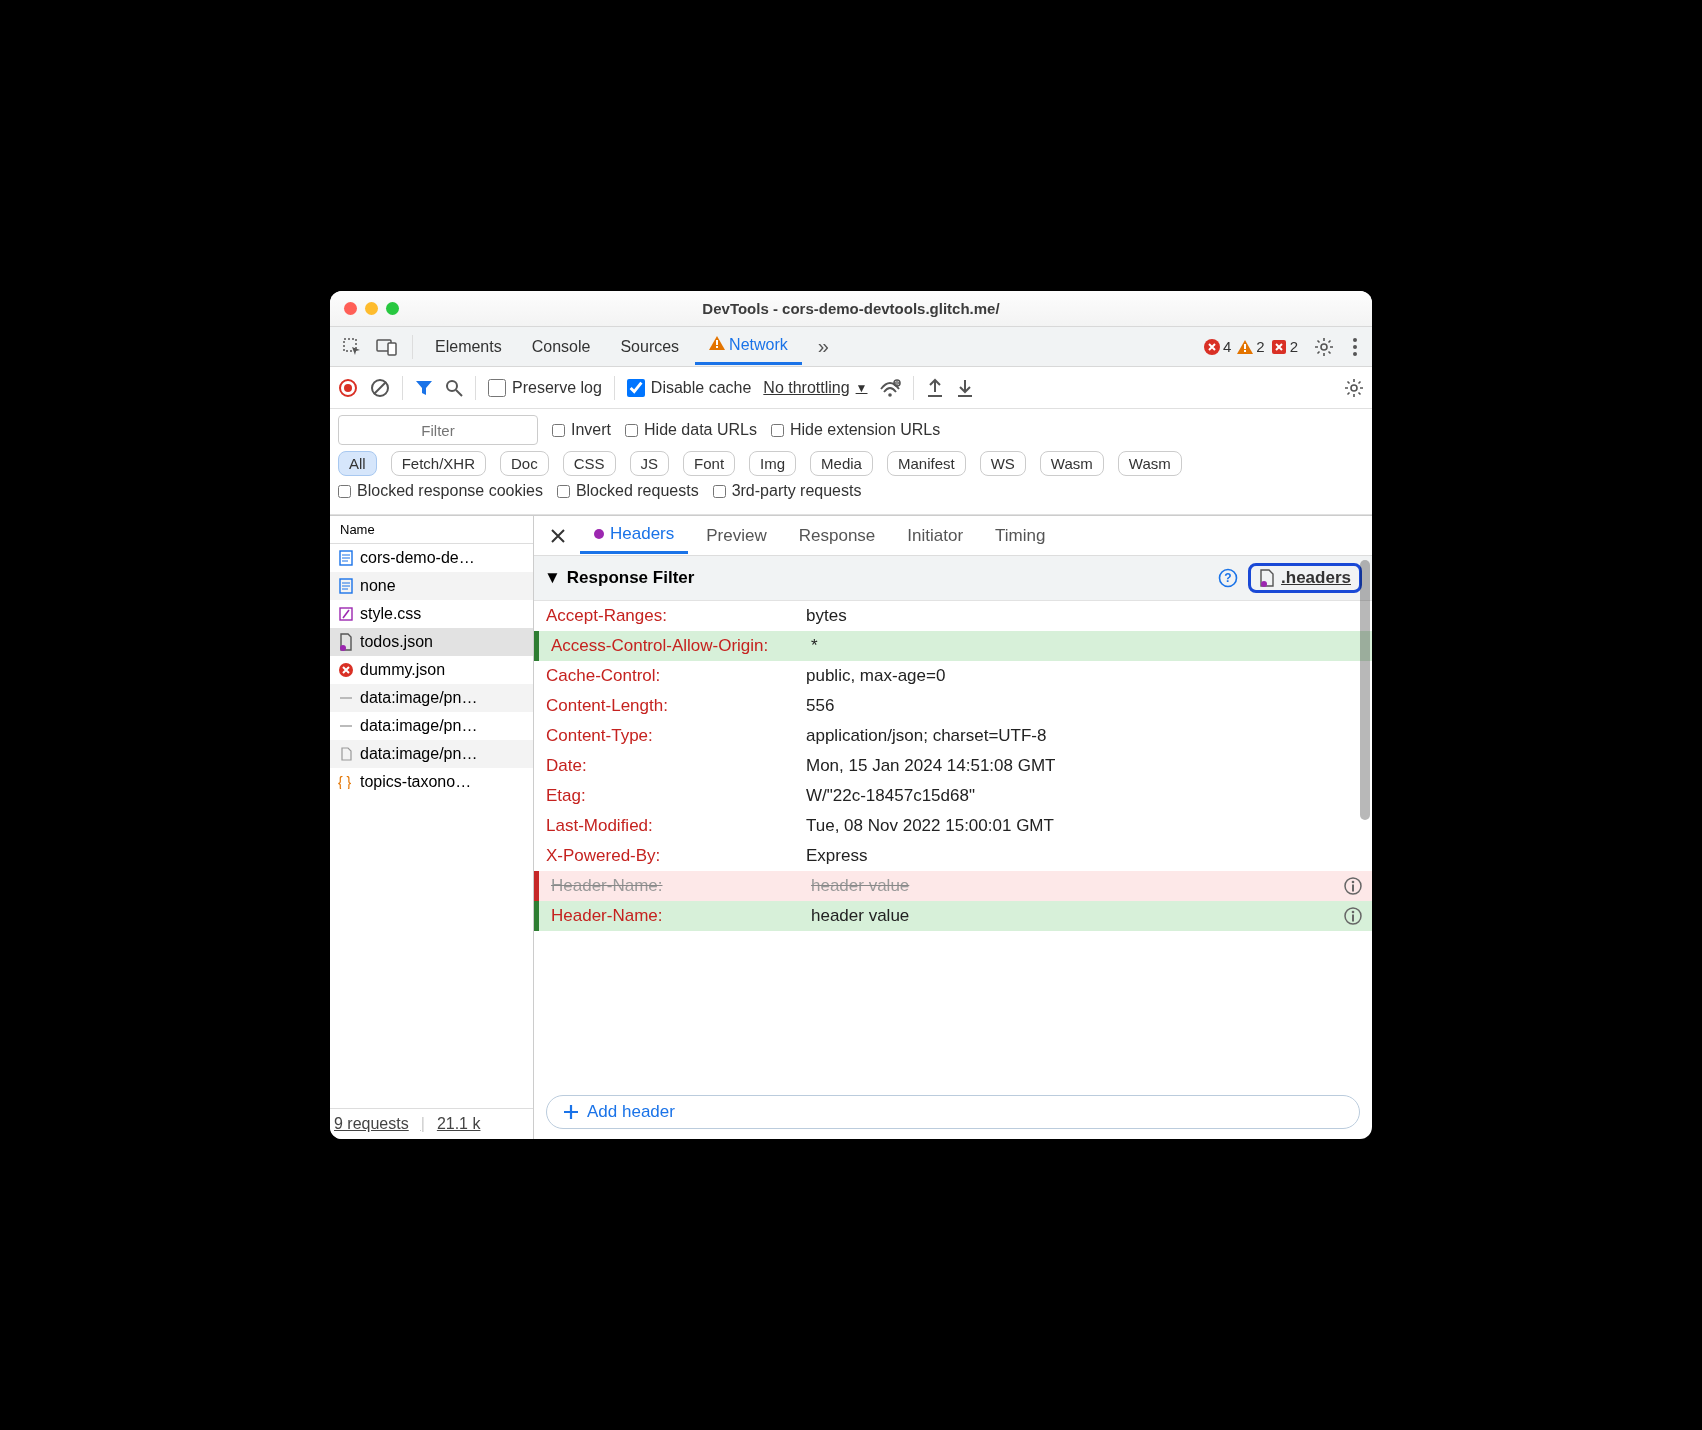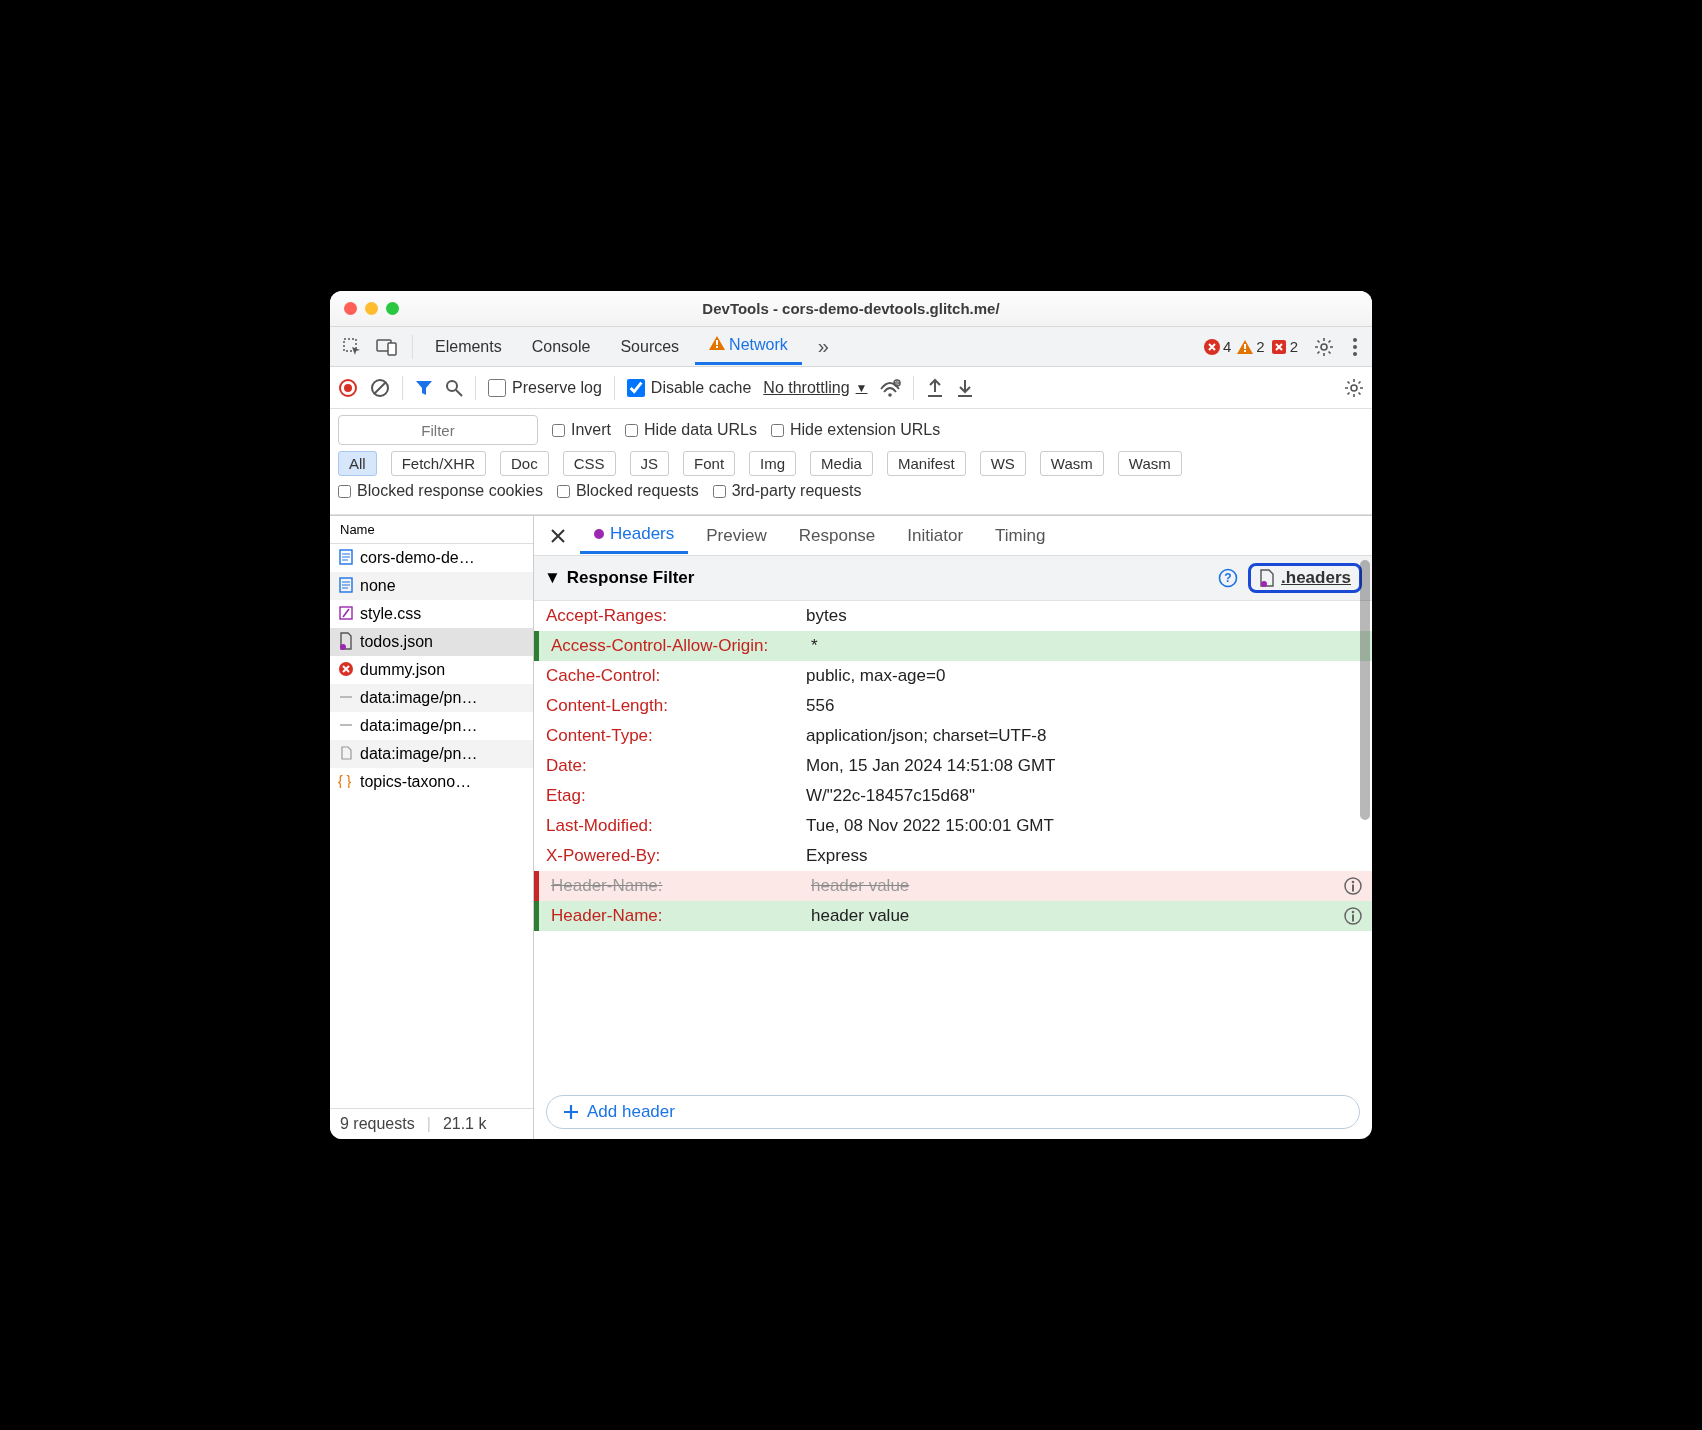--- a/index.html
+++ b/index.html
@@ -19,31 +19,31 @@
 .badge-group .b { display:flex; align-items:center; gap:3px; font-size:15px;}
 .toolbar2 { height: 42px; background:#fff; border-bottom:1px solid #e0e0e0; display:flex; align-items:center; padding:0 8px; gap:12px; font-size:16px; color:#333;}
 .toolbar2 .sep { width:1px; height:24px; background:#ddd;}
 .toolbar2 label { display:flex; align-items:center; gap:6px; cursor:pointer; }
 .toolbar2 input[type=checkbox]{width:18px;height:18px;}
 .filterbar { background:#fff; border-bottom:1px solid #e0e0e0; padding: 6px 8px 8px 8px; font-size:16px; color:#333;}
 .filterbar .row { display:flex; align-items:center; gap:14px; flex-wrap:wrap; margin-bottom:6px;}
 .filterbar input[type=text]{ width:200px; height:30px; border:1px solid #ccc; border-radius:4px; padding:0 8px; font-size:15px;text-align:center;}
 .filterbar label { display:flex; align-items:center; gap:6px; }
 .chips { display:flex; gap:6px; flex-wrap:wrap;}
-.chip { border:1px solid #ccc; border-radius:3px; padding:3px 10px; font-size:15px; background:#fff; cursor:pointer;}
+.chip { border:1px solid #ccc; border-radius:8px; padding:3px 10px; font-size:15px; background:#fff; cursor:pointer;}
 .chip.active{ background:#d6e6fb; border-color:#a8c8f0;}
 .main { flex:1; display:flex; min-height:0; border-top:1px solid #ccc;}
 .sidebar { width:204px; border-right:1px solid #ccc; display:flex; flex-direction:column; min-height:0; background:#fff;}
 .sidebar .hdr { padding:6px 10px; font-size:13px; border-bottom:1px solid #ddd;}
 .reqlist { flex:1; overflow:auto; font-size:16px;}
-.req { display:flex; align-items:flex-start; gap:6px; padding:5px 8px; cursor:pointer; white-space:nowrap; overflow:hidden; text-overflow:ellipsis;}
+.req { display:flex; align-items:center; gap:6px; padding:5px 8px; cursor:pointer; white-space:nowrap; overflow:hidden; text-overflow:ellipsis;}
 .req:nth-child(even){ background:#f3f3f3;}
 .req.selected{ background:#e2e2e2;}
 .req .ric { width:16px; height:16px; flex:0 0 16px; display:flex; align-items:center; justify-content:center;}
-.statusbar { border-top:1px solid #ddd; padding:6px 10px; font-size:16px; color:#444; display:flex; gap:12px;}
+.statusbar { border-top:1px solid #ddd; padding:6px 4px; font-size:16px; color:#444; display:flex; gap:12px;text-decoration:underline;}
 .content { flex:1; display:flex; flex-direction:column; min-height:0; position:relative;}
 .ctabs { height:40px; border-bottom:1px solid #ddd; display:flex; align-items:center; gap:4px; padding:0 6px; font-size:17px;}
 .ctabs .close { padding:4px 10px; cursor:pointer;}
 .ctabs .ctab { padding:7px 14px; cursor:pointer; color:#555;}
 .ctabs .ctab.active{ color:#1a73e8; border-bottom:3px solid #1a73e8;}
 .dot { width:10px;height:10px;border-radius:50%; background:#9c27b0; display:inline-block; margin-right:6px;}
 .section-head { background:#f1f3f4; border-bottom:1px solid #e2e2e2; padding:7px 10px; font-size:17px; font-weight:600; display:flex; align-items:center; gap:6px;}
 .section-head .right { margin-left:auto; display:flex; align-items:center; gap:10px;}
 .headerslink { border:3px solid #1a49d6; border-radius:8px; padding:2px 8px; display:flex; align-items:center; gap:6px; text-decoration:underline; color:#333; font-weight:600;}
 .hdrlist { flex:1; overflow:auto; font-family: ui-monospace, Menlo, Consolas, monospace; font-size:17px;}

